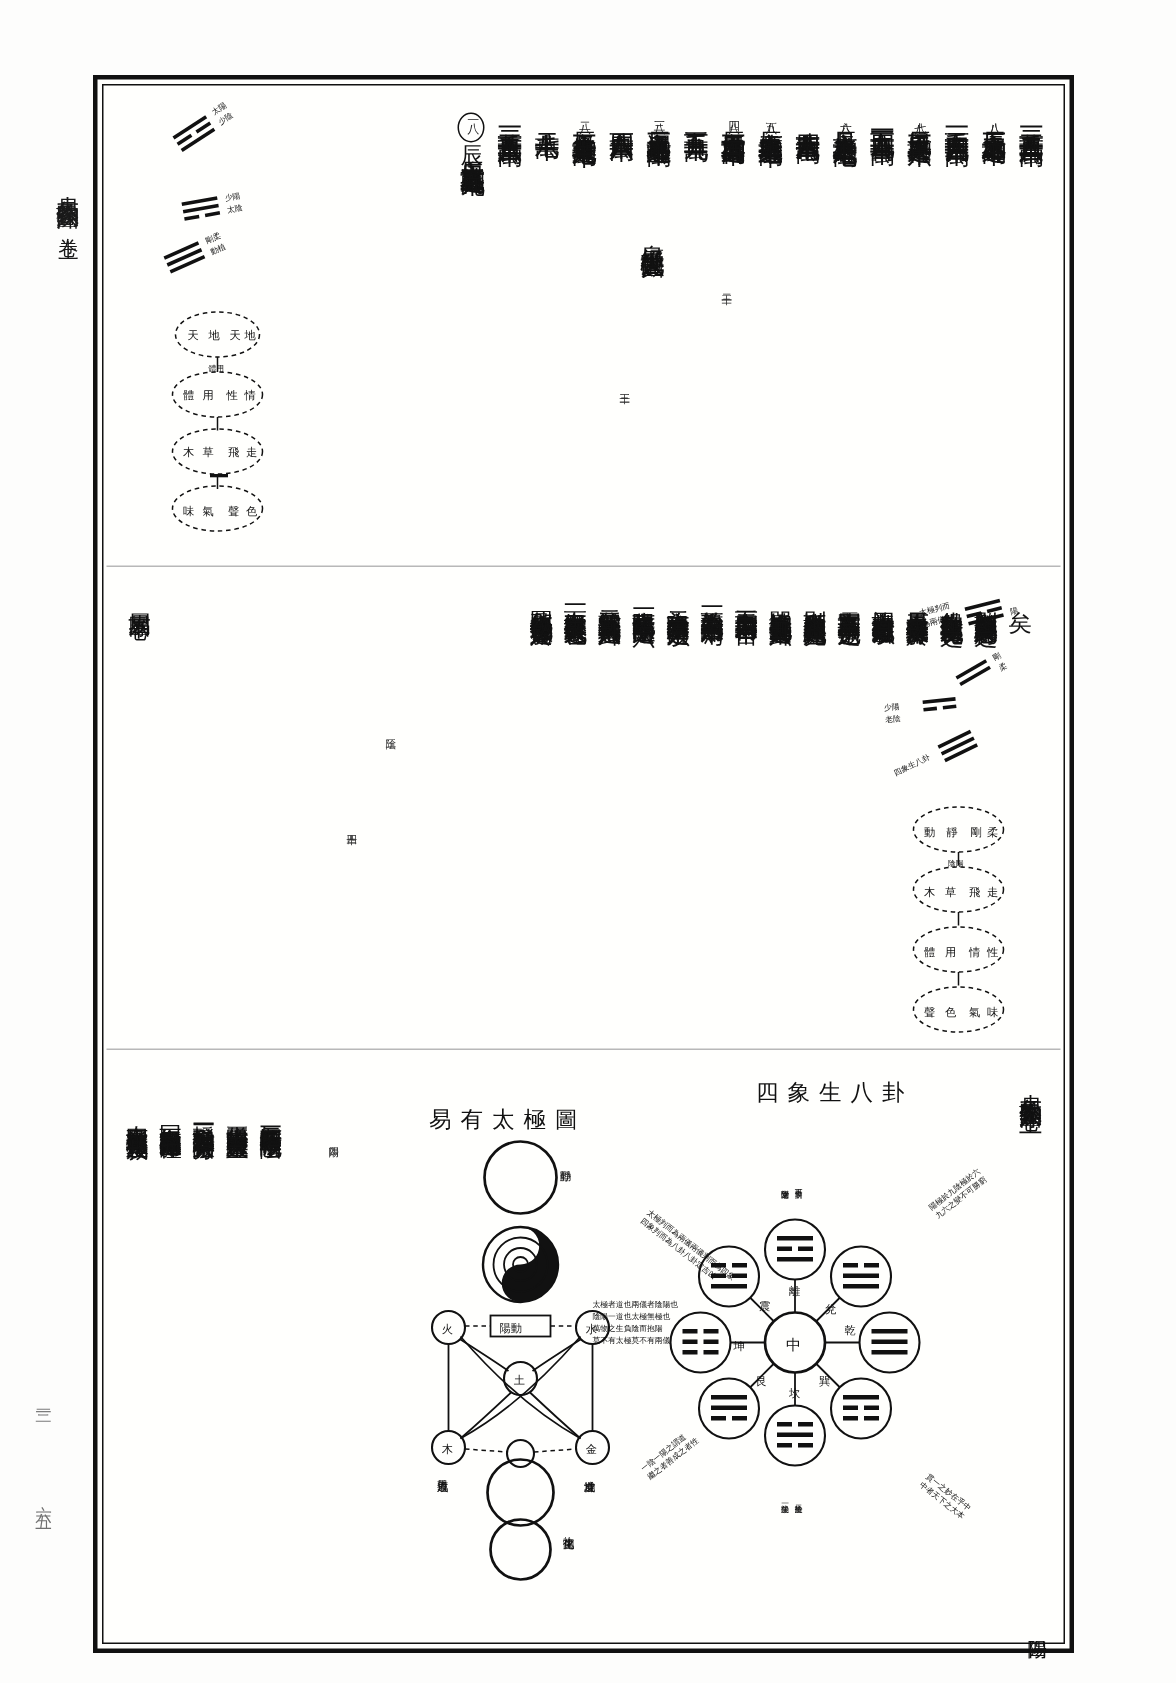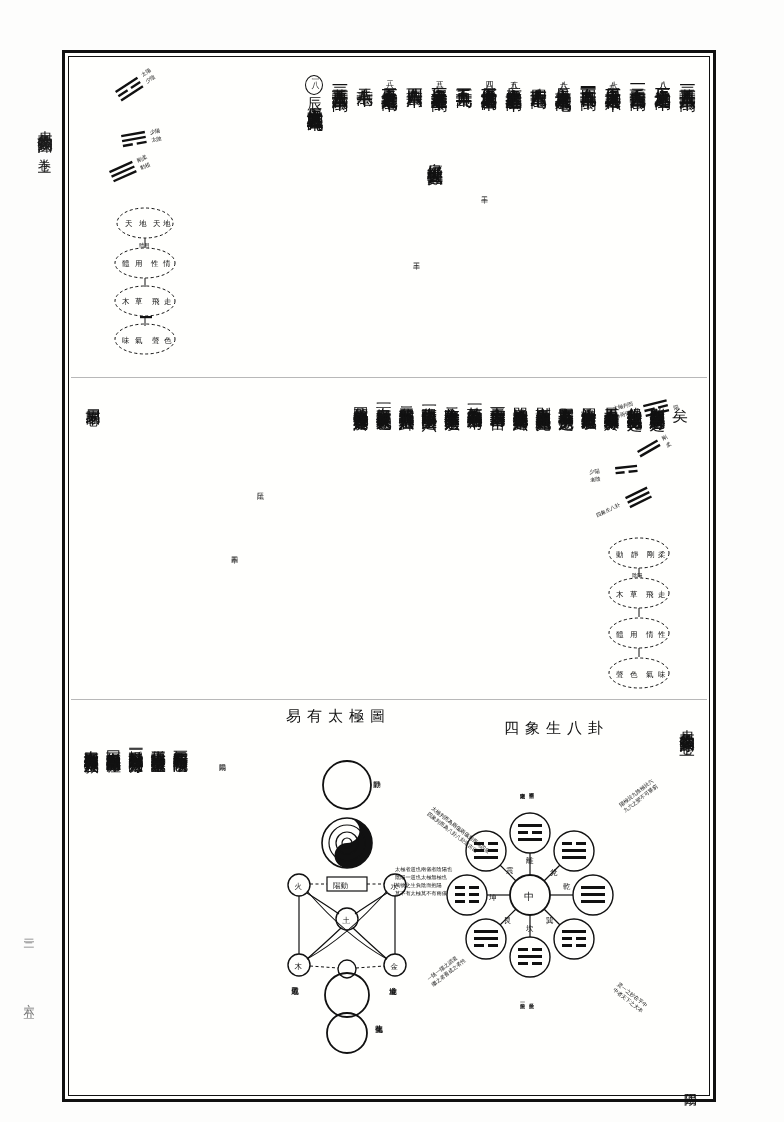--- a/index.html
+++ b/index.html
@@ -176,21 +176,21 @@
   .fig-caption{
     position:absolute;
     writing-mode:horizontal-tb;
     font-size:15px;
     letter-spacing:6px;
     color:#111;
     white-space:nowrap;
     direction:rtl;
   }
   #cap-taiji-guan{ top:14px; right:104px; }
-  #cap-yiyou-taiji{ top:2px; right:322px; }
+  #cap-yiyou-taiji{ top:32px; right:322px; }
 
   #bot-text{
     position:absolute;
     top:34px; left:18px;
     display:flex;
     gap:7px;
     font-size:15px;
     line-height:1.02;
   }
   #bot-text .vcol{ max-height:300px; }

